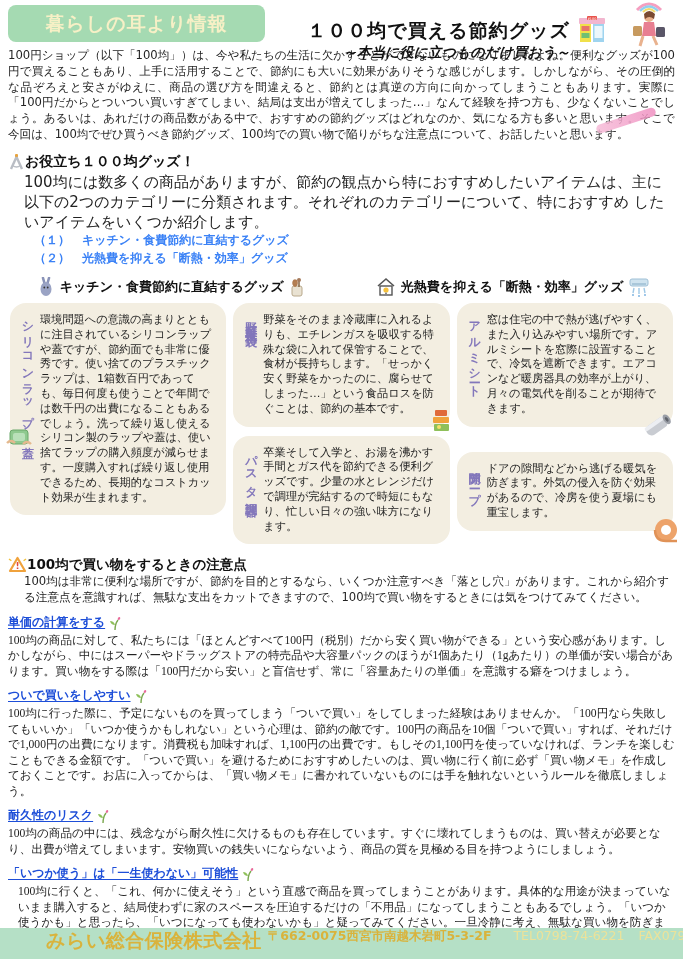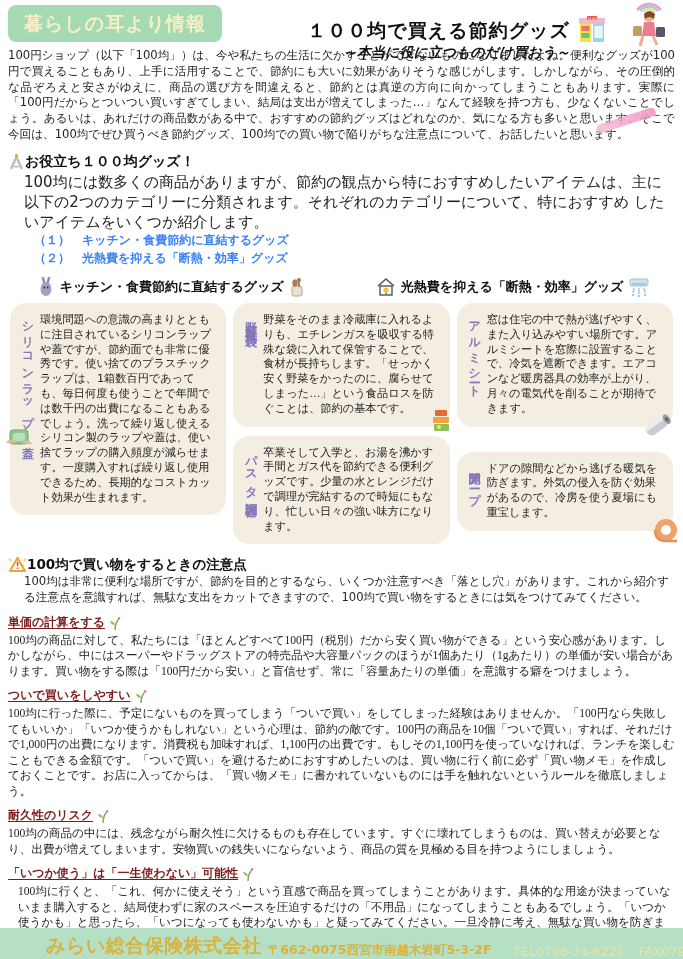--- a/index.html
+++ b/index.html
@@ -5,21 +5,21 @@
   * { box-sizing: border-box; margin: 0; padding: 0; }
   html, body { width: 683px; }
   body {
     width: 683px; height: 959px; position: relative; overflow: hidden;
     background: #ffffff; color: #222;
     font-family: "DejaVu Sans", "Liberation Sans", sans-serif;
   }
   
   .header { position: relative; height: 44px; }
   .badge {
-    position: absolute; left: 8px; top: 5px; width: 214px; height: 37px;
+    position: absolute; left: 8px; top: 5px; width: 257px; height: 37px;
     background: #a5dab2; border-radius: 8px; color: #f7f0c6;
     font-size: 19px; font-weight: bold; display: flex; align-items: center; justify-content: center;
     letter-spacing: 1px;
   }
   .title-block { position: absolute; left: 240px; top: 18px; width: 330px; text-align: right; }
   .title { font-size: 19px; font-weight: bold; color: #111; letter-spacing: 1px; }
   .subtitle { font-size: 14px; font-weight: bold; color: #111; padding-left: 60px; font-style: italic; }
   .header-art { position: absolute; right: 6px; top: 2px; width: 100px; height: 44px; }
   
   .intro {
@@ -54,21 +54,21 @@
   }
   .card .c-text { font-size: 11.2px; line-height: 1.32; color: #222; }
   .c-icon { position: absolute; pointer-events: none; }
   
   .sec2 { margin: 12px 8px 0 8px; }
   .sec2 .sec-head .txt { font-size: 13.5px; }
   .sec2-intro { margin-left: 16px; font-size: 11.6px; line-height: 1.35; }
   .subsec { margin-top: 8px; }
   .subsec-head { display: flex; align-items: flex-end; gap: 3px; margin-bottom: 2px; }
   .subsec-head .txt {
-    font-size: 12px; font-weight: bold; color: #7f1d1d;
+    font-size: 12px; font-weight: bold; color: #1d4ed8;
     text-decoration: underline; text-underline-offset: 2px;
   }
   .subsec-body { font-size: 11.6px; line-height: 1.34; font-family: Liberation Serif, serif; }
   .subsec-body.indent { margin-left: 10px; }
   
   .editor-head { display: flex; align-items: center; gap: 4px; margin: 6px 0 2px 168px; }
   .editor-head .txt { font-size: 12.5px; font-weight: bold; }
   .pencil { font-size: 14px; }
   .footer-row { display: flex; gap: 6px; margin: 0 6px 0 4px; }
   .photo-col { width: 116px; flex: 0 0 116px; }
@@ -85,21 +85,21 @@
   .qr {
     width: 19px; height: 19px;
     background-image:
       repeating-linear-gradient(0deg,#000 0 2px,transparent 2px 4px),
       repeating-linear-gradient(90deg,#000 0 2px,#fff 2px 4px);
   }
   .mini-logo { width: 40px; height: 18px; display: flex; align-items: center; justify-content: center; }
   .note-col { flex: 1; font-size: 11.3px; line-height: 1.36; padding-top: 1px; }
   .footer-bar {
     position: absolute; left: 0; right: 0; bottom: 0; height: 31px; background: #b5e0c6;
-    display: flex; align-items: flex-end; padding-left: 46px; white-space: nowrap;
+    display: flex; align-items: flex-start; padding-left: 46px; white-space: nowrap;
   }
   .company { font-size: 19px; font-weight: bold; color: #d9b33c; letter-spacing: 0.5px; }
   .addr { font-size: 12.5px; font-weight: bold; color: #d9b33c; margin-left: 6px; }
   .telfax { font-size: 12.5px; color: #ece29a; margin-left: 22px; display: flex; gap: 14px; }
   svg { display: block; }
 </style>
 </head>
 <body>
 
 <div class="header">

